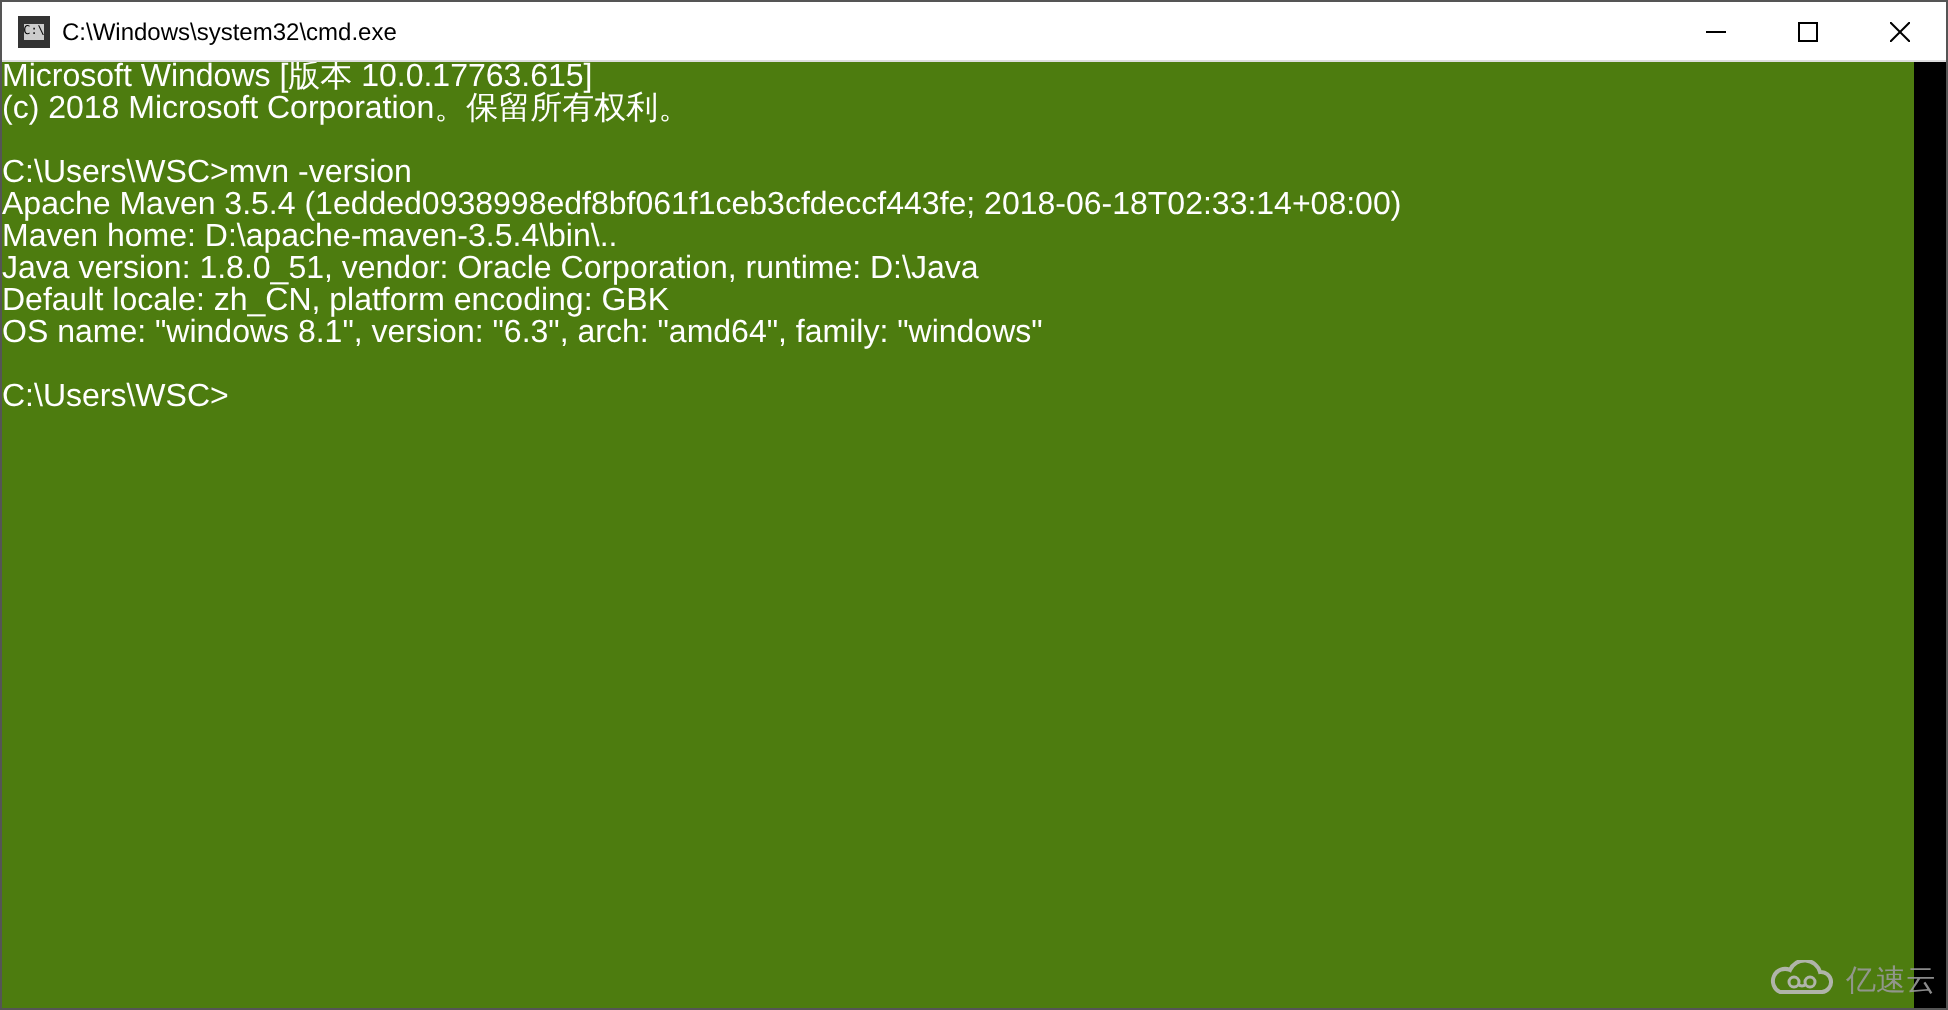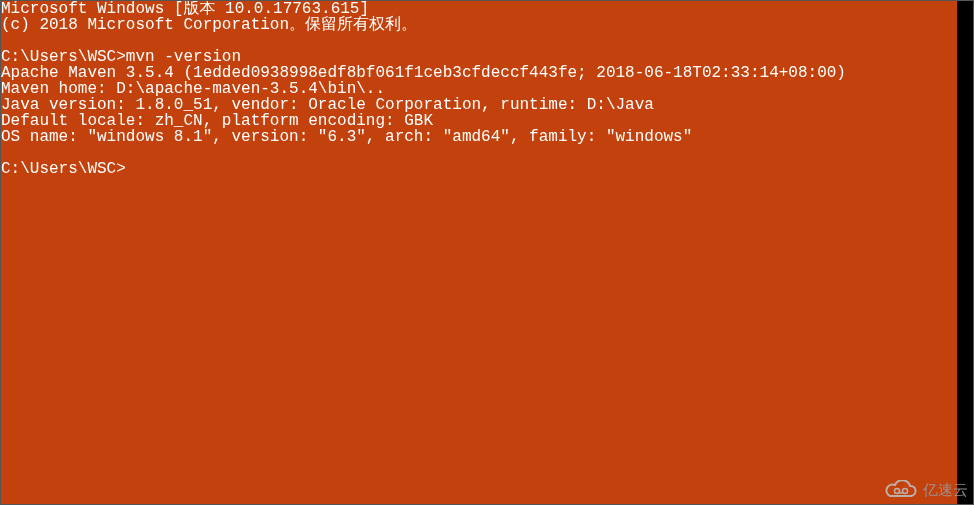--- a/index.html
+++ b/index.html
@@ -74,23 +74,23 @@
       height: 10px;
     }
     .terminal-area {
       flex: 1;
       display: flex;
       background: #000;
       overflow: hidden;
     }
     .terminal {
       flex: 1;
-      background: #c2410c;
+      background: #4d7c0f;
       color: #ffffff;
-      font-family: Liberation Mono, monospace;
+      font-family: Liberation Sans, sans-serif;
       font-size: 16px;
       line-height: 16px;
       padding: 0;
       white-space: pre;
       overflow: hidden;
       letter-spacing: 0;
     }
     .terminal-line {
       min-height: 16px;
     }
@@ -120,20 +120,44 @@
     .watermark-text {
       font-size: 15px;
       color: #999;
       font-weight: 500;
     }
   </style>
 </head>
 <body>
 
 <div class="window">
+  <div class="titlebar">
+    <div class="titlebar-icon">
+      <div class="titlebar-icon-inner">C:\</div>
+    </div>
+    <div class="titlebar-text">C:\Windows\system32\cmd.exe</div>
+    <div class="titlebar-buttons">
+      <div class="titlebar-btn">
+        <svg viewBox="0 0 10 10">
+            <line x1="0" y1="5" x2="10" y2="5" stroke="#000" stroke-width="1"></line>
+          </svg>
+      </div>
+      <div class="titlebar-btn">
+        <svg viewBox="0 0 10 10">
+            <rect x="0.5" y="0.5" width="9" height="9" stroke="#000" stroke-width="1" fill="none"></rect>
+          </svg>
+      </div>
+      <div class="titlebar-btn close">
+        <svg viewBox="0 0 10 10">
+            <line x1="0" y1="0" x2="10" y2="10" stroke="#000" stroke-width="1"></line>
+            <line x1="10" y1="0" x2="0" y2="10" stroke="#000" stroke-width="1"></line>
+          </svg>
+      </div>
+    </div>
+  </div>
   <div class="terminal-area">
     <div class="terminal" id="terminal-content"><div class="terminal-line">Microsoft Windows [版本 10.0.17763.615]</div><div class="terminal-line">(c) 2018 Microsoft Corporation。保留所有权利。</div><div class="terminal-line"></div><div class="terminal-line">C:\Users\WSC&gt;mvn -version</div><div class="terminal-line">Apache Maven 3.5.4 (1edded0938998edf8bf061f1ceb3cfdeccf443fe; 2018-06-18T02:33:14+08:00)</div><div class="terminal-line">Maven home: D:\apache-maven-3.5.4\bin\..</div><div class="terminal-line">Java version: 1.8.0_51, vendor: Oracle Corporation, runtime: D:\Java</div><div class="terminal-line">Default locale: zh_CN, platform encoding: GBK</div><div class="terminal-line">OS name: "windows 8.1", version: "6.3", arch: "amd64", family: "windows"</div><div class="terminal-line"></div><div class="terminal-line">C:\Users\WSC&gt;</div></div>
     <div class="scrollbar">
       <div class="scrollbar-thumb"></div>
     </div>
   </div>
 </div>
 
 <div class="watermark">
   <svg class="watermark-logo" viewBox="0 0 36 20">

